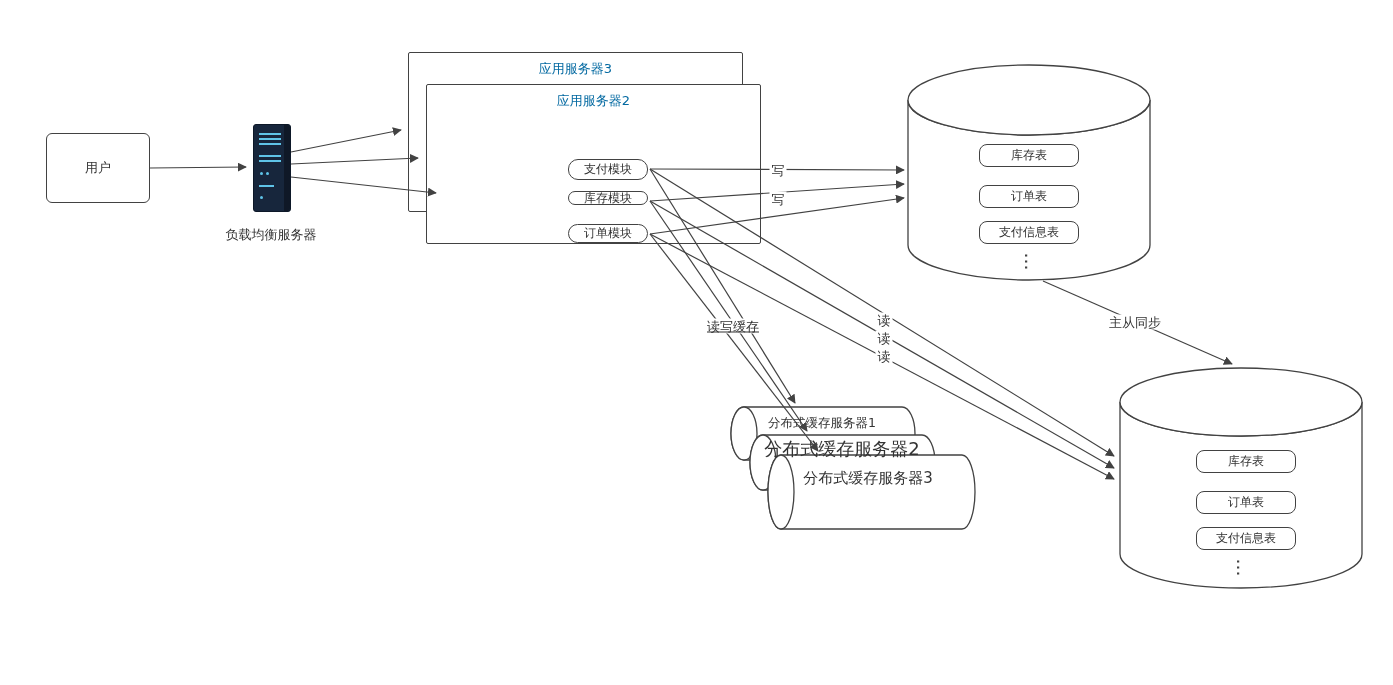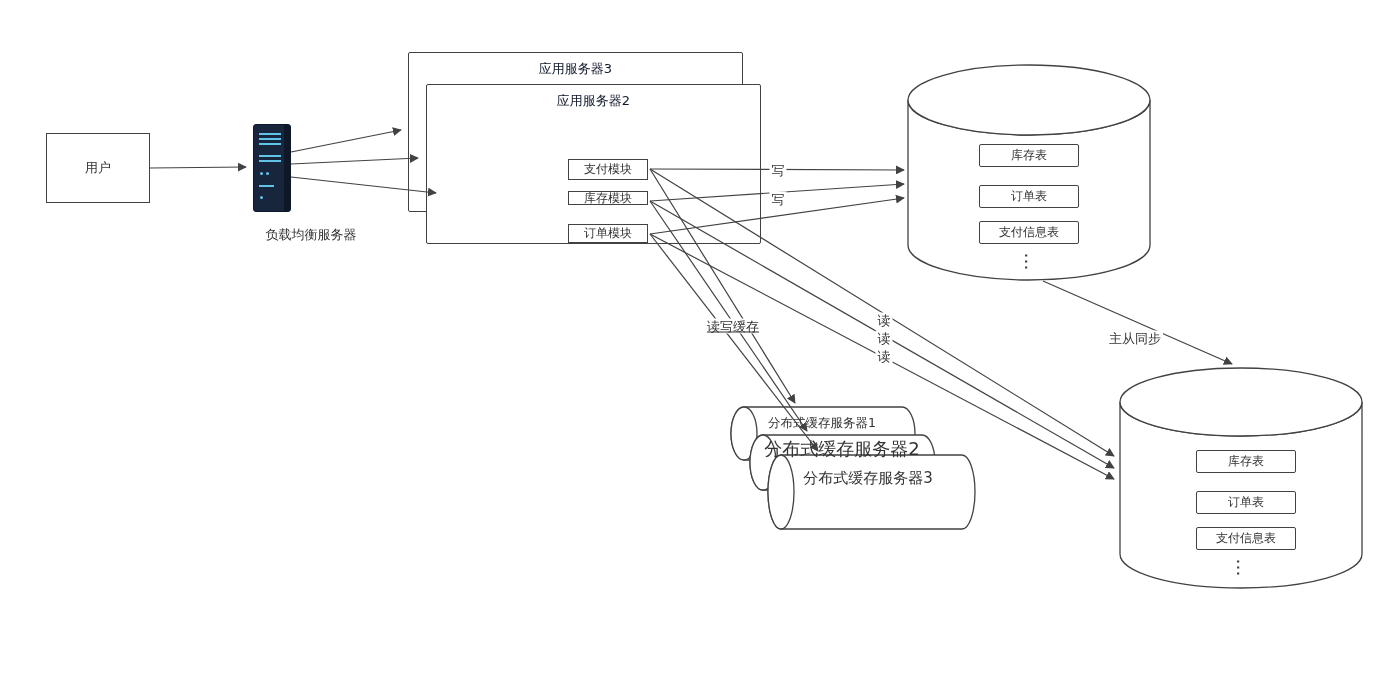--- a/index.html
+++ b/index.html
@@ -6,25 +6,25 @@
   body{font-family:"DejaVu Sans","Liberation Sans",sans-serif;color:#333333;}
   #canvas{position:relative;width:1393px;height:685px;background:#ffffff;overflow:hidden;}
   svg.layer{position:absolute;left:0;top:0;width:1393px;height:685px;}
   #shapes{z-index:0;}
   #arrows{z-index:3;pointer-events:none;}
   .shape{fill:#ffffff;stroke:#424242;stroke-width:1.3;}
   .edge{stroke:#424242;stroke-width:1.2;fill:none;}
 
   .box{position:absolute;background:#ffffff;border:1.3px solid #424242;box-sizing:border-box;}
   .app-box{z-index:1;border-radius:2px;}
-  .box-title{padding-top:7px;text-align:center;font-size:13px;color:#0f172a;}
-  .user-box{z-index:1;border-radius:0;display:flex;align-items:center;justify-content:center;font-size:13px;}
+  .box-title{padding-top:7px;text-align:center;font-size:13px;color:#0369a1;}
+  .user-box{z-index:1;border-radius:6px;display:flex;align-items:center;justify-content:center;font-size:13px;}
   .small-box{z-index:2;display:flex;align-items:center;justify-content:center;font-size:12px;background:#fff;border:1.3px solid #424242;position:absolute;box-sizing:border-box;}
-  .module-box{border-radius:0;}
-  .table-box{border-radius:2px;}
+  .module-box{border-radius:10px;}
+  .table-box{border-radius:8px;}
 
   .free-label{position:absolute;z-index:2;font-size:13px;color:#333;white-space:nowrap;transform:translate(-50%,-50%);}
   .edge-label{position:absolute;z-index:4;font-size:13px;color:#333;background:#ffffff;padding:0 2px;white-space:nowrap;transform:translate(-50%,-50%);line-height:15px;}
   .dots{position:absolute;z-index:2;font-size:18px;color:#424242;transform:translate(-50%,-50%) rotate(90deg);letter-spacing:1px;}
 
   
   .server-icon{position:absolute;z-index:2;background:#17263c;border:1px solid #0d1828;border-radius:3px;}
   .server-icon .side{position:absolute;right:0;top:0;bottom:0;width:6px;background:rgba(0,0,0,0.35);border-radius:0 3px 3px 0;}
   .server-icon .stripe{position:absolute;left:5px;right:9px;height:2px;background:#5fc4e8;}
   .server-icon .dot{position:absolute;width:3px;height:3px;background:#5fc4e8;border-radius:50%;}
@@ -59,21 +59,21 @@
     <div class="stripe" style="top:8px;"></div>
     <div class="stripe" style="top:13px;"></div>
     <div class="stripe" style="top:18px;"></div>
     <div class="stripe" style="top:30px;"></div>
     <div class="stripe" style="top:35px;"></div>
     <div class="dot" style="left:6px;top:47px;"></div>
     <div class="dot" style="left:12px;top:47px;"></div>
     <div class="stripe" style="top:60px;right:16px;"></div>
     <div class="dot" style="left:6px;top:71px;"></div>
   </div>
-  <div class="free-label" style="left:271px;top:235px;margin-left:40px;">负载均衡服务器</div>
+  <div class="free-label" style="left:271px;top:235px;">负载均衡服务器</div>
 
   <div class="box app-box" style="left:408px;top:52px;width:335px;height:160px;">
     <div class="box-title">应用服务器3</div>
   </div>
   <div class="box app-box" style="left:426px;top:84px;width:335px;height:160px;">
     <div class="box-title">应用服务器2</div>
   </div>
 
   <div class="small-box module-box" style="left:568px;top:159px;width:80px;height:21px;">支付模块</div>
   <div class="small-box module-box" style="left:568px;top:191px;width:80px;height:14px;">库存模块</div>
@@ -118,15 +118,15 @@
 
     <line class="edge" marker-end="url(#arrow)" x1="1043" y1="281" x2="1232" y2="364"></line>
   </svg>
 
   <span class="edge-label" style="left:778px;top:170px;">写</span>
   <span class="edge-label" style="left:778px;top:199px;">写</span>
   <span class="edge-label" style="left:733px;top:326px;text-decoration:underline;">读写缓存</span>
   <span class="edge-label" style="left:884px;top:320px;">读</span>
   <span class="edge-label" style="left:884px;top:338px;">读</span>
   <span class="edge-label" style="left:884px;top:356px;">读</span>
-  <span class="edge-label" style="left:1135px;top:338px;">主从同步</span>
+  <span class="edge-label" style="left:1135px;top:322px;">主从同步</span>
 
 </div>
 
 </body></html>

